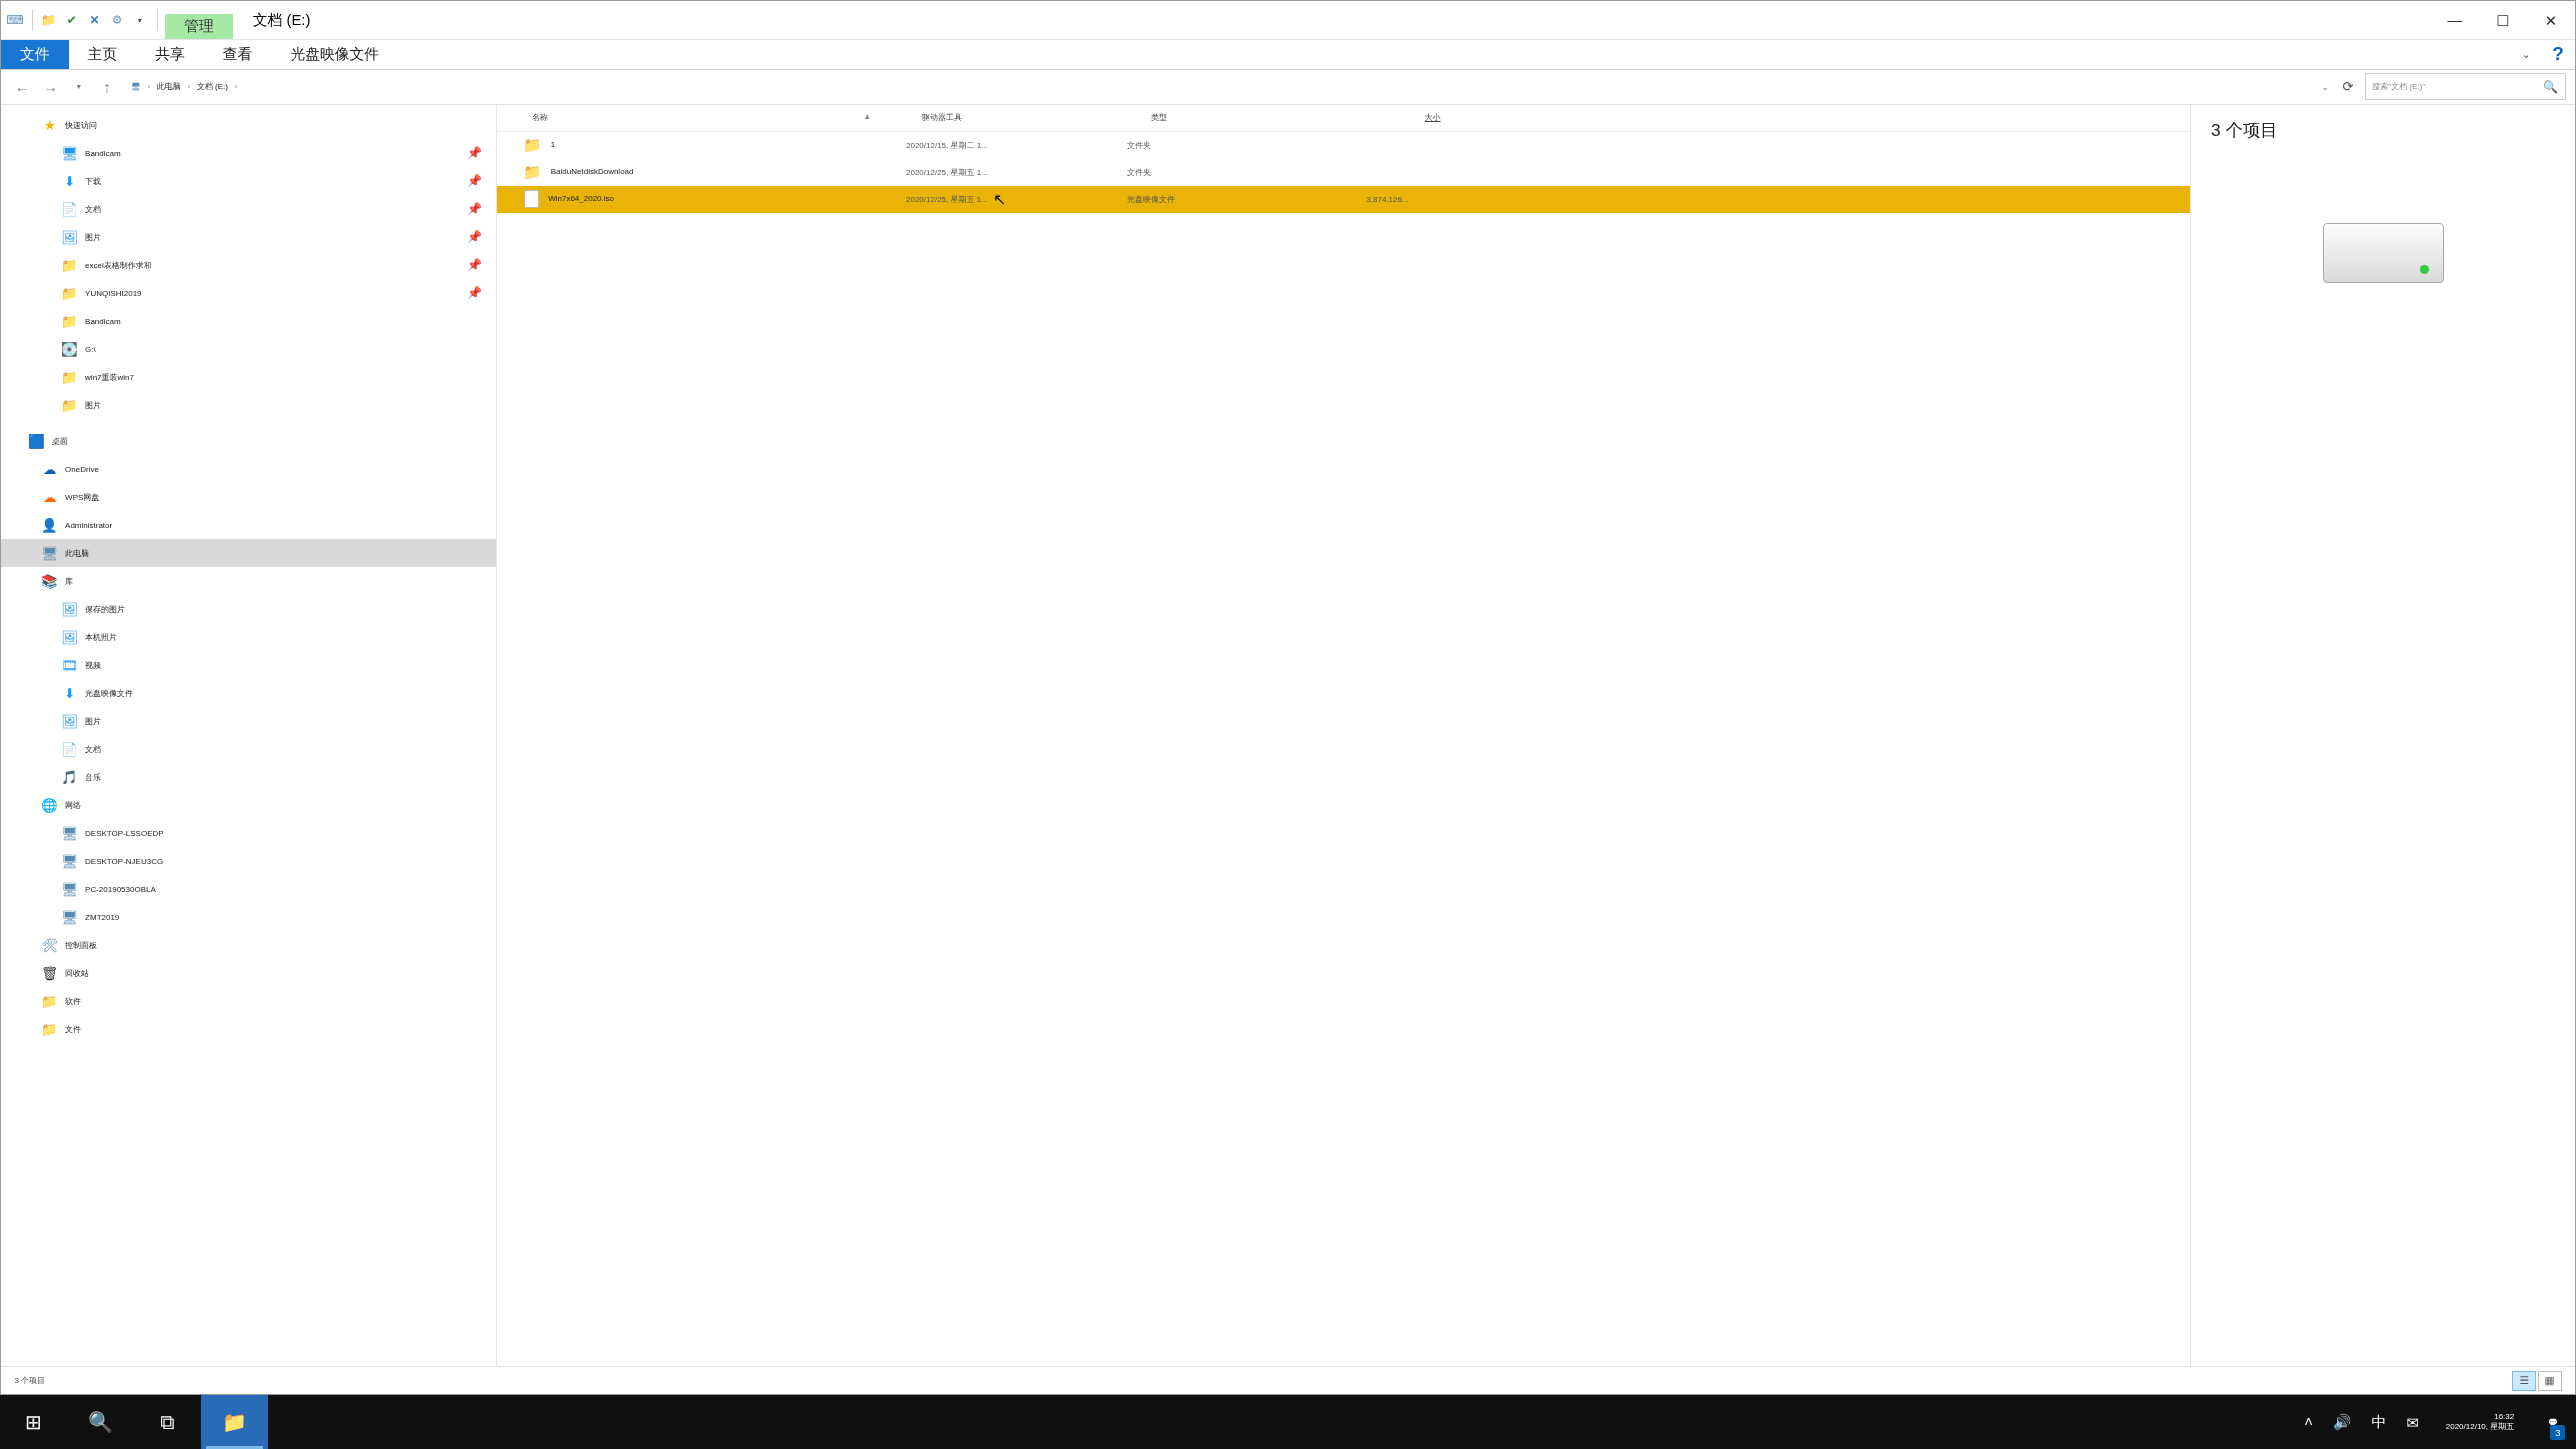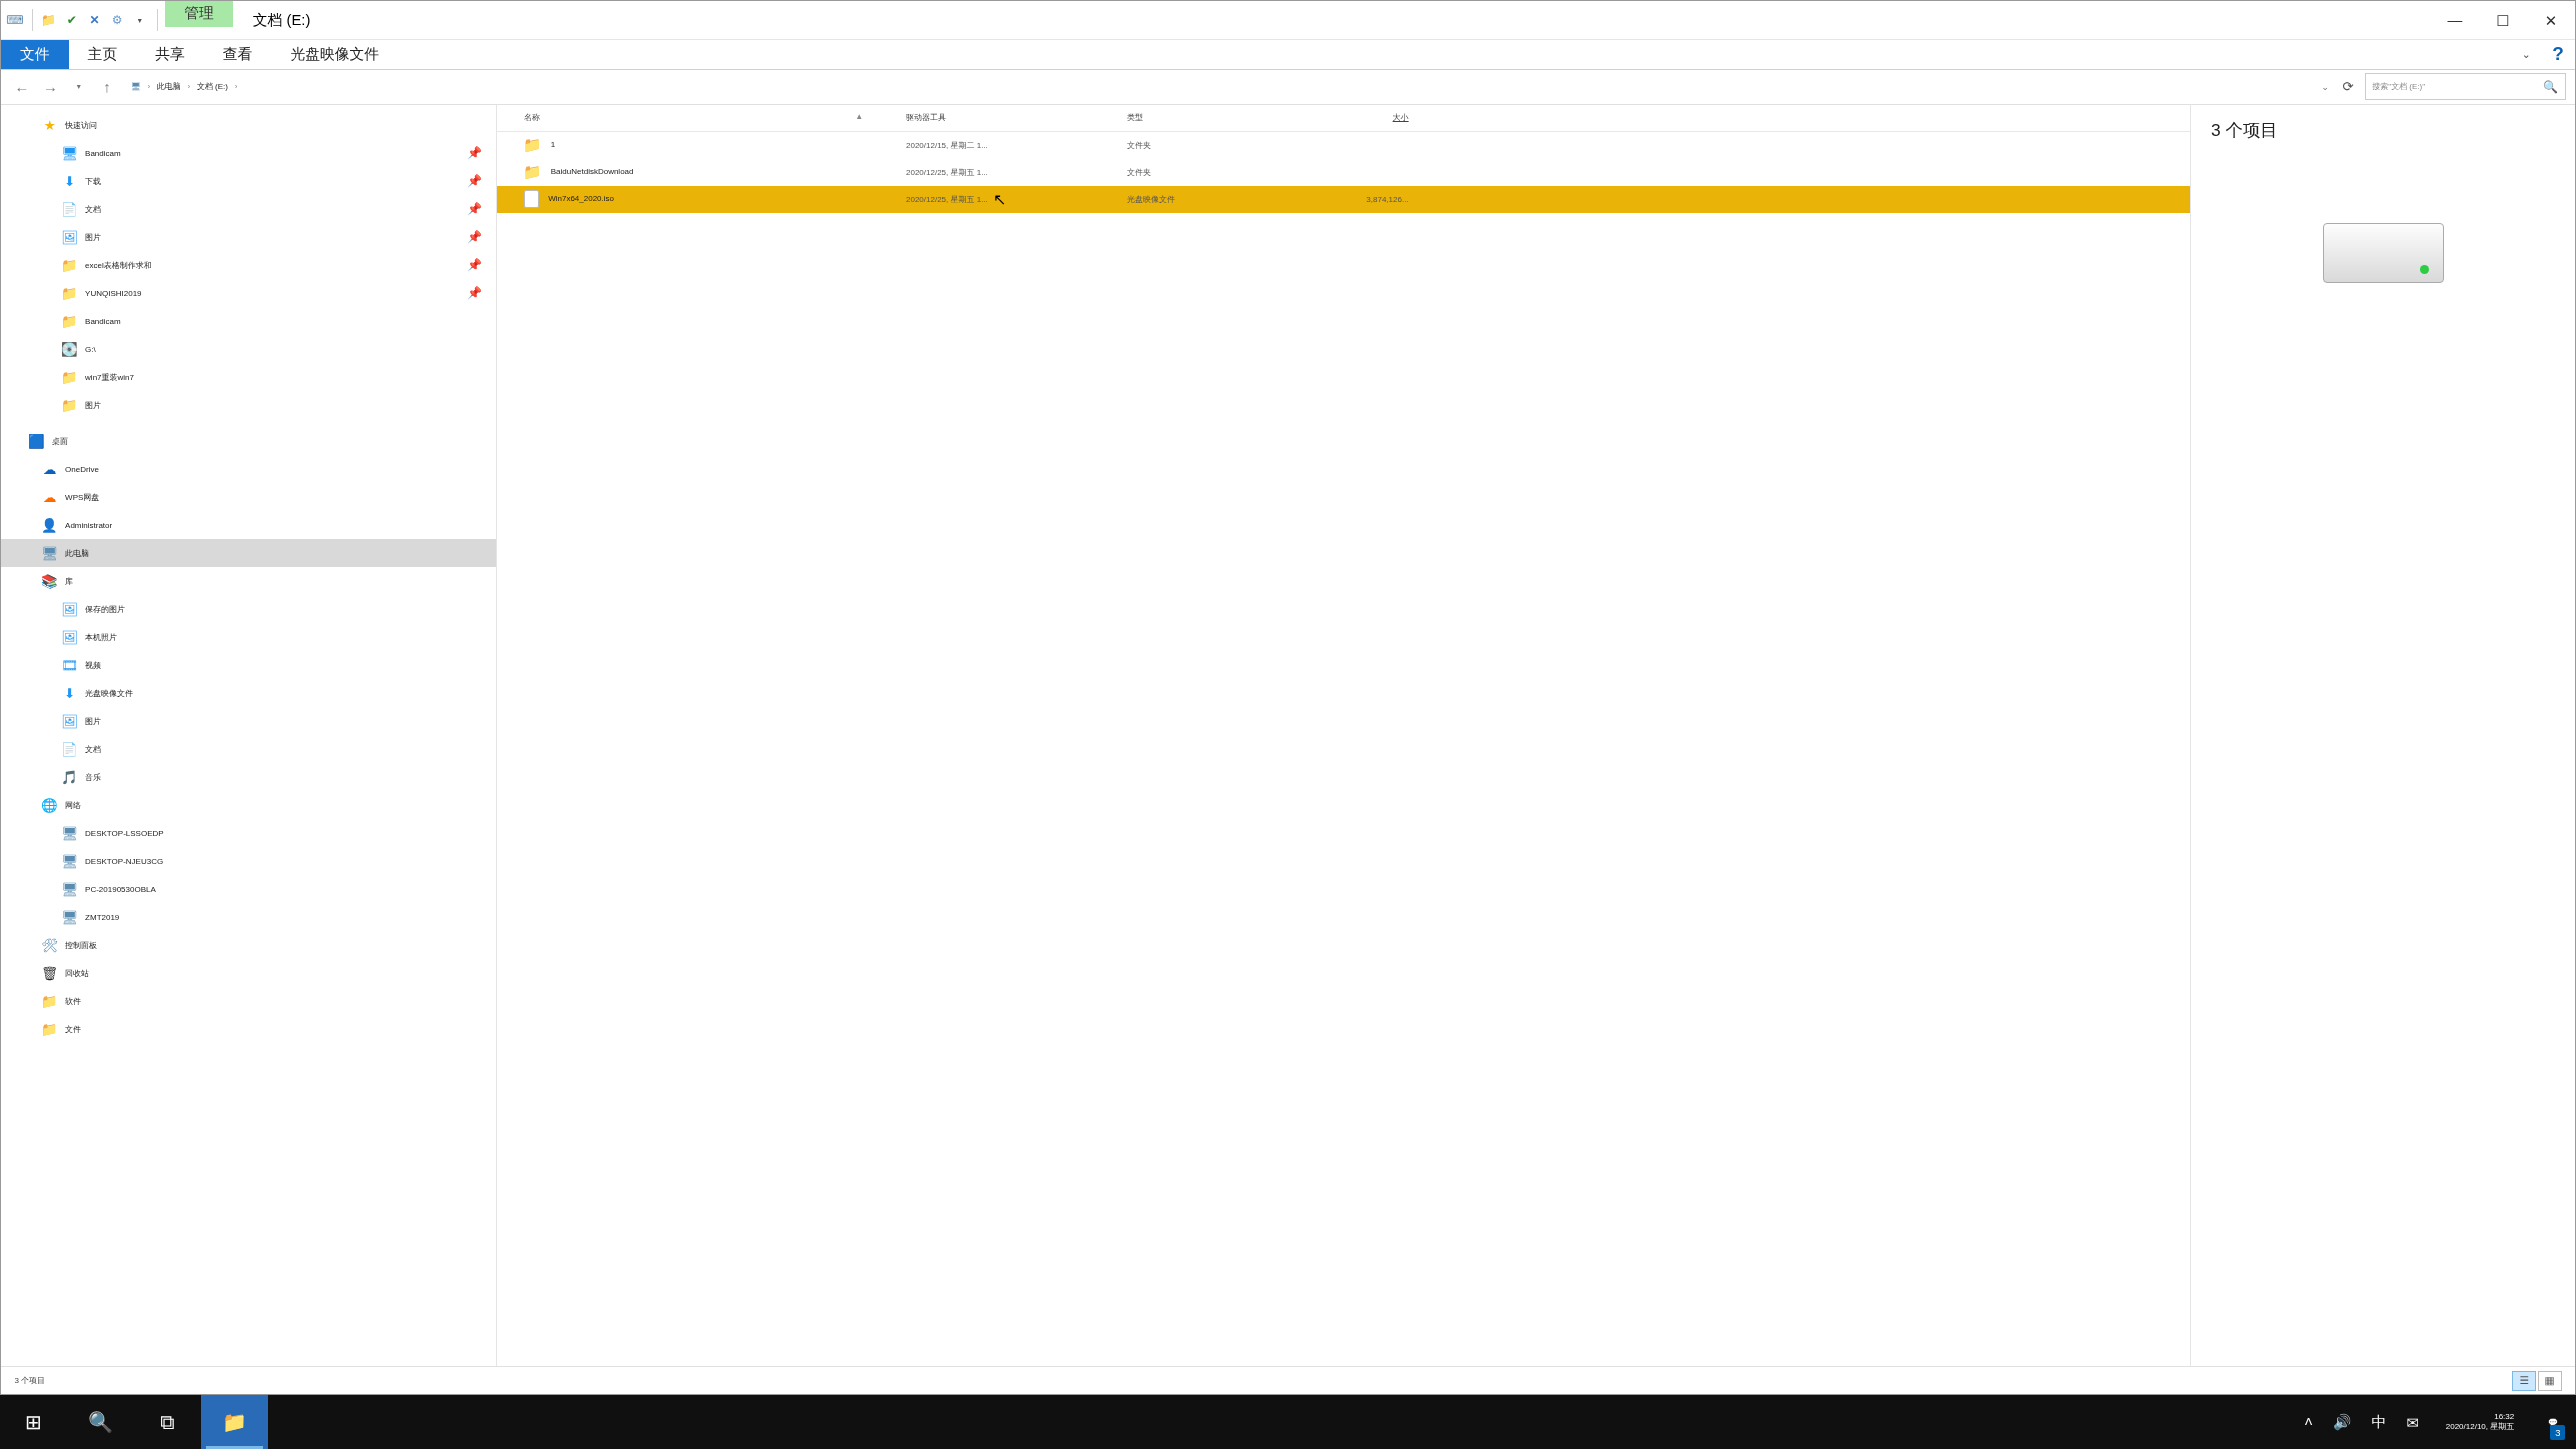--- a/index.html
+++ b/index.html
@@ -4,21 +4,21 @@
 <style>
 * { margin:0; padding:0; box-sizing:border-box; font-family:"Microsoft YaHei","Segoe UI",sans-serif; font-size:8px; user-select:none; }
 html,body { width:2576px; height:1449px; background:#fff; overflow:hidden; }
 .window { width:100%; height:calc(100% - 54px); display:flex; flex-direction:column; background:#fff; border:0.7px solid #999; }
 
 
 .titlebar { height:39px; display:flex; align-items:center; background:#fff; border-bottom:0.7px solid #e5e5e5; position:relative; }
 .qat { display:flex; align-items:center; gap:2.7px; padding:0 4px; height:100%; }
 .qat .qat-item { width:20px; height:20px; display:flex; align-items:center; justify-content:center; font-size:12px; }
 .qat-sep { width:0.7px; height:21.5px; background:#d0d0d0; margin:0 4px; }
-.title-tabs { display:flex; height:100%; }
+.title-tabs { display:flex; height:100%; align-items:flex-end; }
 .ctx-tab { background:#a7e8a7; color:#333; padding:2.7px 19px; font-size:14.8px; height:25.5px; display:flex; align-items:center; }
 .title-text { padding:0 20px; font-size:14.8px; color:#000; align-self:center; }
 .win-controls { margin-left:auto; display:flex; height:100%; }
 .win-btn { width:48px; display:flex; align-items:center; justify-content:center; font-size:14.8px; color:#333; }
 .win-btn.help { width:34px; color:#0a63b8; font-size:19px; font-weight:bold; }
 
 
 .ribbon { height:29.5px; background:#fff; display:flex; align-items:stretch; border-bottom:0.7px solid #d0d0d0; }
 .ribbon .rtab { padding:0 19px; font-size:14.8px; display:flex; align-items:center; color:#222; }
 .ribbon .rtab.file { background:#1976d2; color:#fff; }
@@ -54,21 +54,21 @@
 .ticon.wps { color:#ff6a00; }
 .ticon.user { color:#caa34a; }
 .ticon.pc { color:#5a8bb0; }
 .ticon.lib { color:#c8a24a; }
 .ticon.net { color:#4a90d9; }
 .ticon.cpanel { color:#5a8bb0; }
 
 
 .filepane { flex:1; display:flex; flex-direction:column; }
 .columns { display:flex; height:27px; align-items:center; border-bottom:0.7px solid #e8e8e8; padding-left:27px; font-size:13.4px; color:#444; }
-.col { display:flex; align-items:flex-start; }
+.col { display:flex; align-items:flex-start;margin-left:8px; }
 .col.name { width:382px; }
 .col.date { width:221px; }
 .col.type { width:188px; }
 .col.size { width:107px; justify-content:flex-end; padding-right:13.4px;text-decoration:underline; }
 .sort-ind { width:13.4px; text-align:center; color:#888; font-size:8px; }
 .rows { flex:1; overflow:auto; }
 .row { display:flex; height:27px; align-items:center; padding-left:27px; font-size:14.8px; color:#222; }
 .row.selected { background:#eab308; }
 .row .cname { width:382px; display:flex; align-items:center; gap:9.4px; }
 .row .cdate { width:221px; color:#555; }

